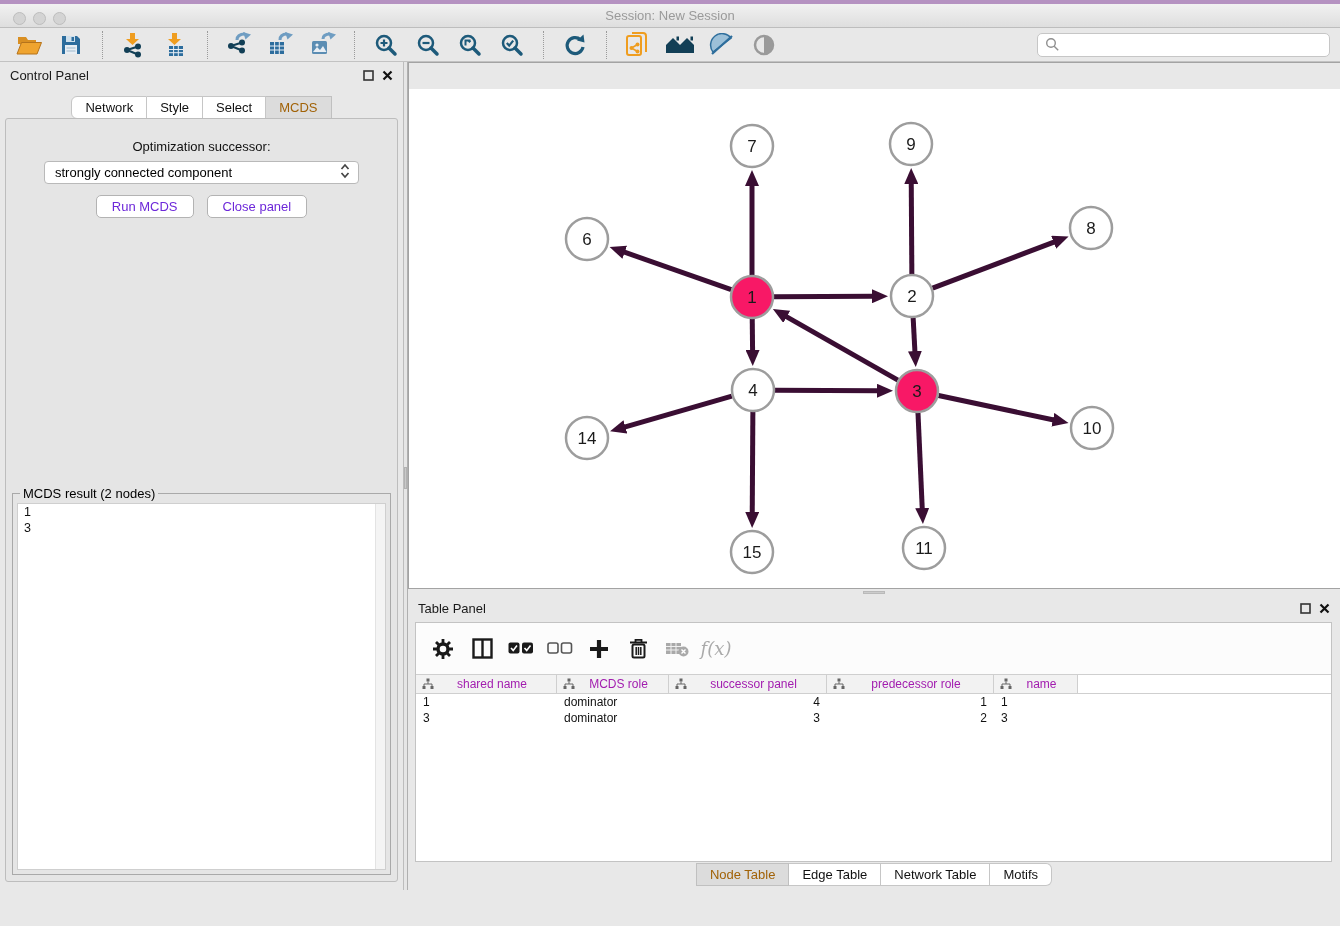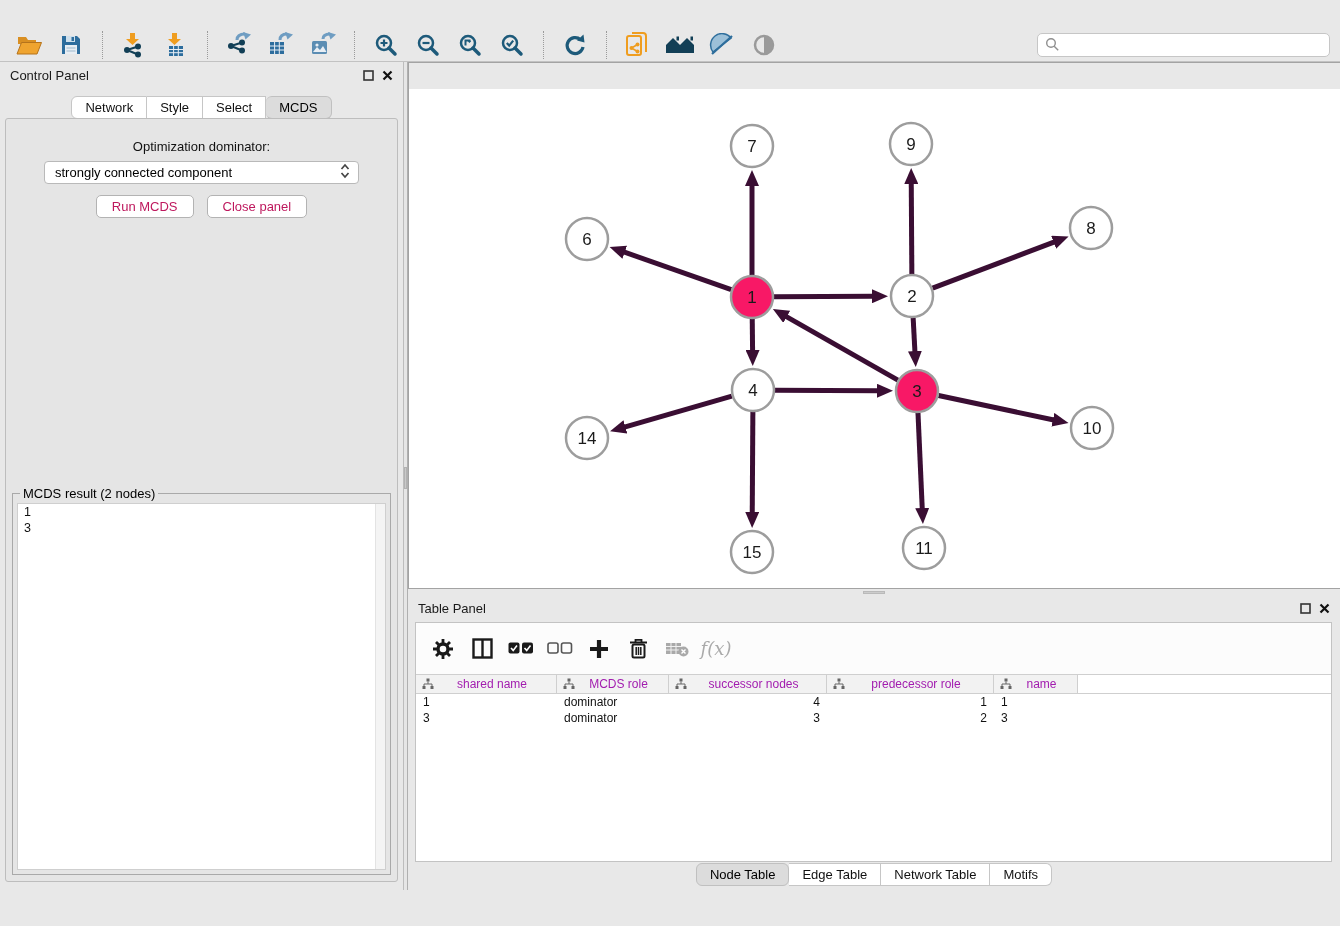--- a/index.html
+++ b/index.html
@@ -31,31 +31,31 @@
   .ph-icons { margin-left:auto; display:flex; gap:8px; align-items:center; }
   .ph-icons svg { cursor:pointer; }
 
   
   .control-panel { position:absolute; left:0; top:62px; width:403px; height:828px; background:#e8e8e8; }
   .cp-tabs { position:absolute; top:34px; left:0; right:0; display:flex; justify-content:center; }
   .tab { font-size:13px; padding:3px 13px; background:#fff; border:1px solid #c6c6c6;
     border-left-width:0; color:#111; cursor:pointer; white-space:nowrap; }
   .tab:first-child { border-left-width:1px; border-radius:6px 0 0 6px; }
   .tab:last-child { border-radius:0 6px 6px 0; }
-  .tab.selected { background:#dcdcdc; color:#000000; border-color:#c0c0c0; border-radius:6px; }
+  .tab.selected { background:#dcdcdc; color:#a16207; border-color:#c0c0c0; border-radius:0; }
   .cp-content { position:absolute; top:56px; left:5px; right:5px; bottom:8px;
     background:#e5e5e5; border:1px solid #bdbdbd; border-radius:3px; }
   .opt-label { position:absolute; top:20px; left:0; right:0; text-align:center; font-size:13px; color:#111; }
   .dropdown { position:absolute; top:42px; left:38px; right:38px; height:23px; background:#fff;
     border:1px solid #b9b9b9; border-radius:4px; display:flex; align-items:center;
     padding:0 8px 0 10px; font-size:13px; cursor:pointer; }
   .dropdown .dd-stepper { margin-left:auto; }
   .cp-buttons { position:absolute; top:76px; left:0; right:0; display:flex; justify-content:center; gap:13px; }
   .btn { background:#fff; border:1px solid #b3b3b3; border-radius:5px; font-size:13px;
-    padding:3px 15px; color:#be185d; cursor:pointer; font-family:inherit; }
+    padding:3px 15px; color:#6d28d9; cursor:pointer; font-family:inherit; }
   .result-box { position:absolute; left:6px; right:6px; top:374px; bottom:6px; border:1px solid #a9a9a9; }
   .result-legend { position:absolute; top:-8px; left:7px; background:#e5e5e5; padding:0 3px; font-size:13px; }
   .result-inner { position:absolute; top:9px; left:4px; right:4px; bottom:4px; background:#fff;
     border:1px solid #cfcfcf; overflow:hidden; }
   .result-inner::after { content:""; position:absolute; top:0; right:0; bottom:0; width:9px;
     background:#f4f4f4; border-left:1px solid #e3e3e3; }
   .result-line { font-size:12.5px; line-height:15px; padding:1px 0 0 6px; color:#111; }
 
   
   .v-divider { position:absolute; left:403px; top:62px; width:5px; bottom:36px;
@@ -102,20 +102,28 @@
   .sb-memory { position:absolute; right:8px; top:6px; height:24px; background:#f5f5f5;
     border:1px solid #b9b9b9; border-radius:2px; display:flex; align-items:center; gap:6px;
     padding:0 10px; font-size:13px; cursor:pointer; color:#111; }
   .mem-dot { width:11px; height:11px; border-radius:50%; background:#1f9e35; }
 </style>
 </head>
 <body>
 
 <div class="app">
 
+  <div class="titlebar">
+    <div class="traffic">
+      <span class="dot"></span>
+      <span class="dot"></span>
+      <span class="dot"></span>
+    </div>
+    <div class="title">Session: New Session</div>
+  </div>
 
   <div class="toolbar">
     <button class="tbi">
       <svg width="26" height="24" viewBox="0 0 26 24">
           <path d="M2 4h8l2 3h8v4H2z" fill="#d98f22"></path>
           <path d="M1 21L5.5 9.5h20L21 21z" fill="#efa42f" stroke="#b5731b"></path>
         </svg>
     </button>
     <button class="tbi">
       <svg width="24" height="24" viewBox="0 0 24 24">
@@ -269,21 +277,21 @@
           </svg>
       </span>
     </div>
     <div class="cp-tabs" id="cp-tabs">
         <span class="tab">Network</span>
         <span class="tab">Style</span>
         <span class="tab">Select</span>
         <span class="tab selected">MCDS</span>
       </div>
     <div class="cp-content">
-      <div class="opt-label">Optimization dominator:</div>
+      <div class="opt-label">Optimization successor:</div>
       <div class="dropdown">
         <span>strongly connected component</span>
         <span class="dd-stepper">
           <svg width="10" height="16" viewBox="0 0 10 16">
               <path d="M1.5 6L5 2l3.5 4M1.5 10L5 14l3.5-4" fill="none" stroke="#444" stroke-width="1.7"></path>
             </svg>
         </span>
       </div>
       <div class="cp-buttons">
         <button class="btn">Run MCDS</button>
@@ -465,21 +473,21 @@
             </svg>
             <span class="th-label">MCDS role</span>
           </div>
           <div class="th-cell" style="width: 158px;">
             <svg width="12" height="12" viewBox="0 0 12 12">
               <rect x="4.5" y="0.5" width="3" height="3" fill="#666"></rect>
               <rect x="0.5" y="8" width="3" height="3" fill="#666"></rect>
               <rect x="8.5" y="8" width="3" height="3" fill="#666"></rect>
               <path d="M6 3.5V6M2 8V6h8v2" stroke="#666" fill="none"></path>
             </svg>
-            <span class="th-label">successor nodes</span>
+            <span class="th-label">successor panel</span>
           </div>
           <div class="th-cell" style="width: 167px;">
             <svg width="12" height="12" viewBox="0 0 12 12">
               <rect x="4.5" y="0.5" width="3" height="3" fill="#666"></rect>
               <rect x="0.5" y="8" width="3" height="3" fill="#666"></rect>
               <rect x="8.5" y="8" width="3" height="3" fill="#666"></rect>
               <path d="M6 3.5V6M2 8V6h8v2" stroke="#666" fill="none"></path>
             </svg>
             <span class="th-label">predecessor role</span>
           </div>

